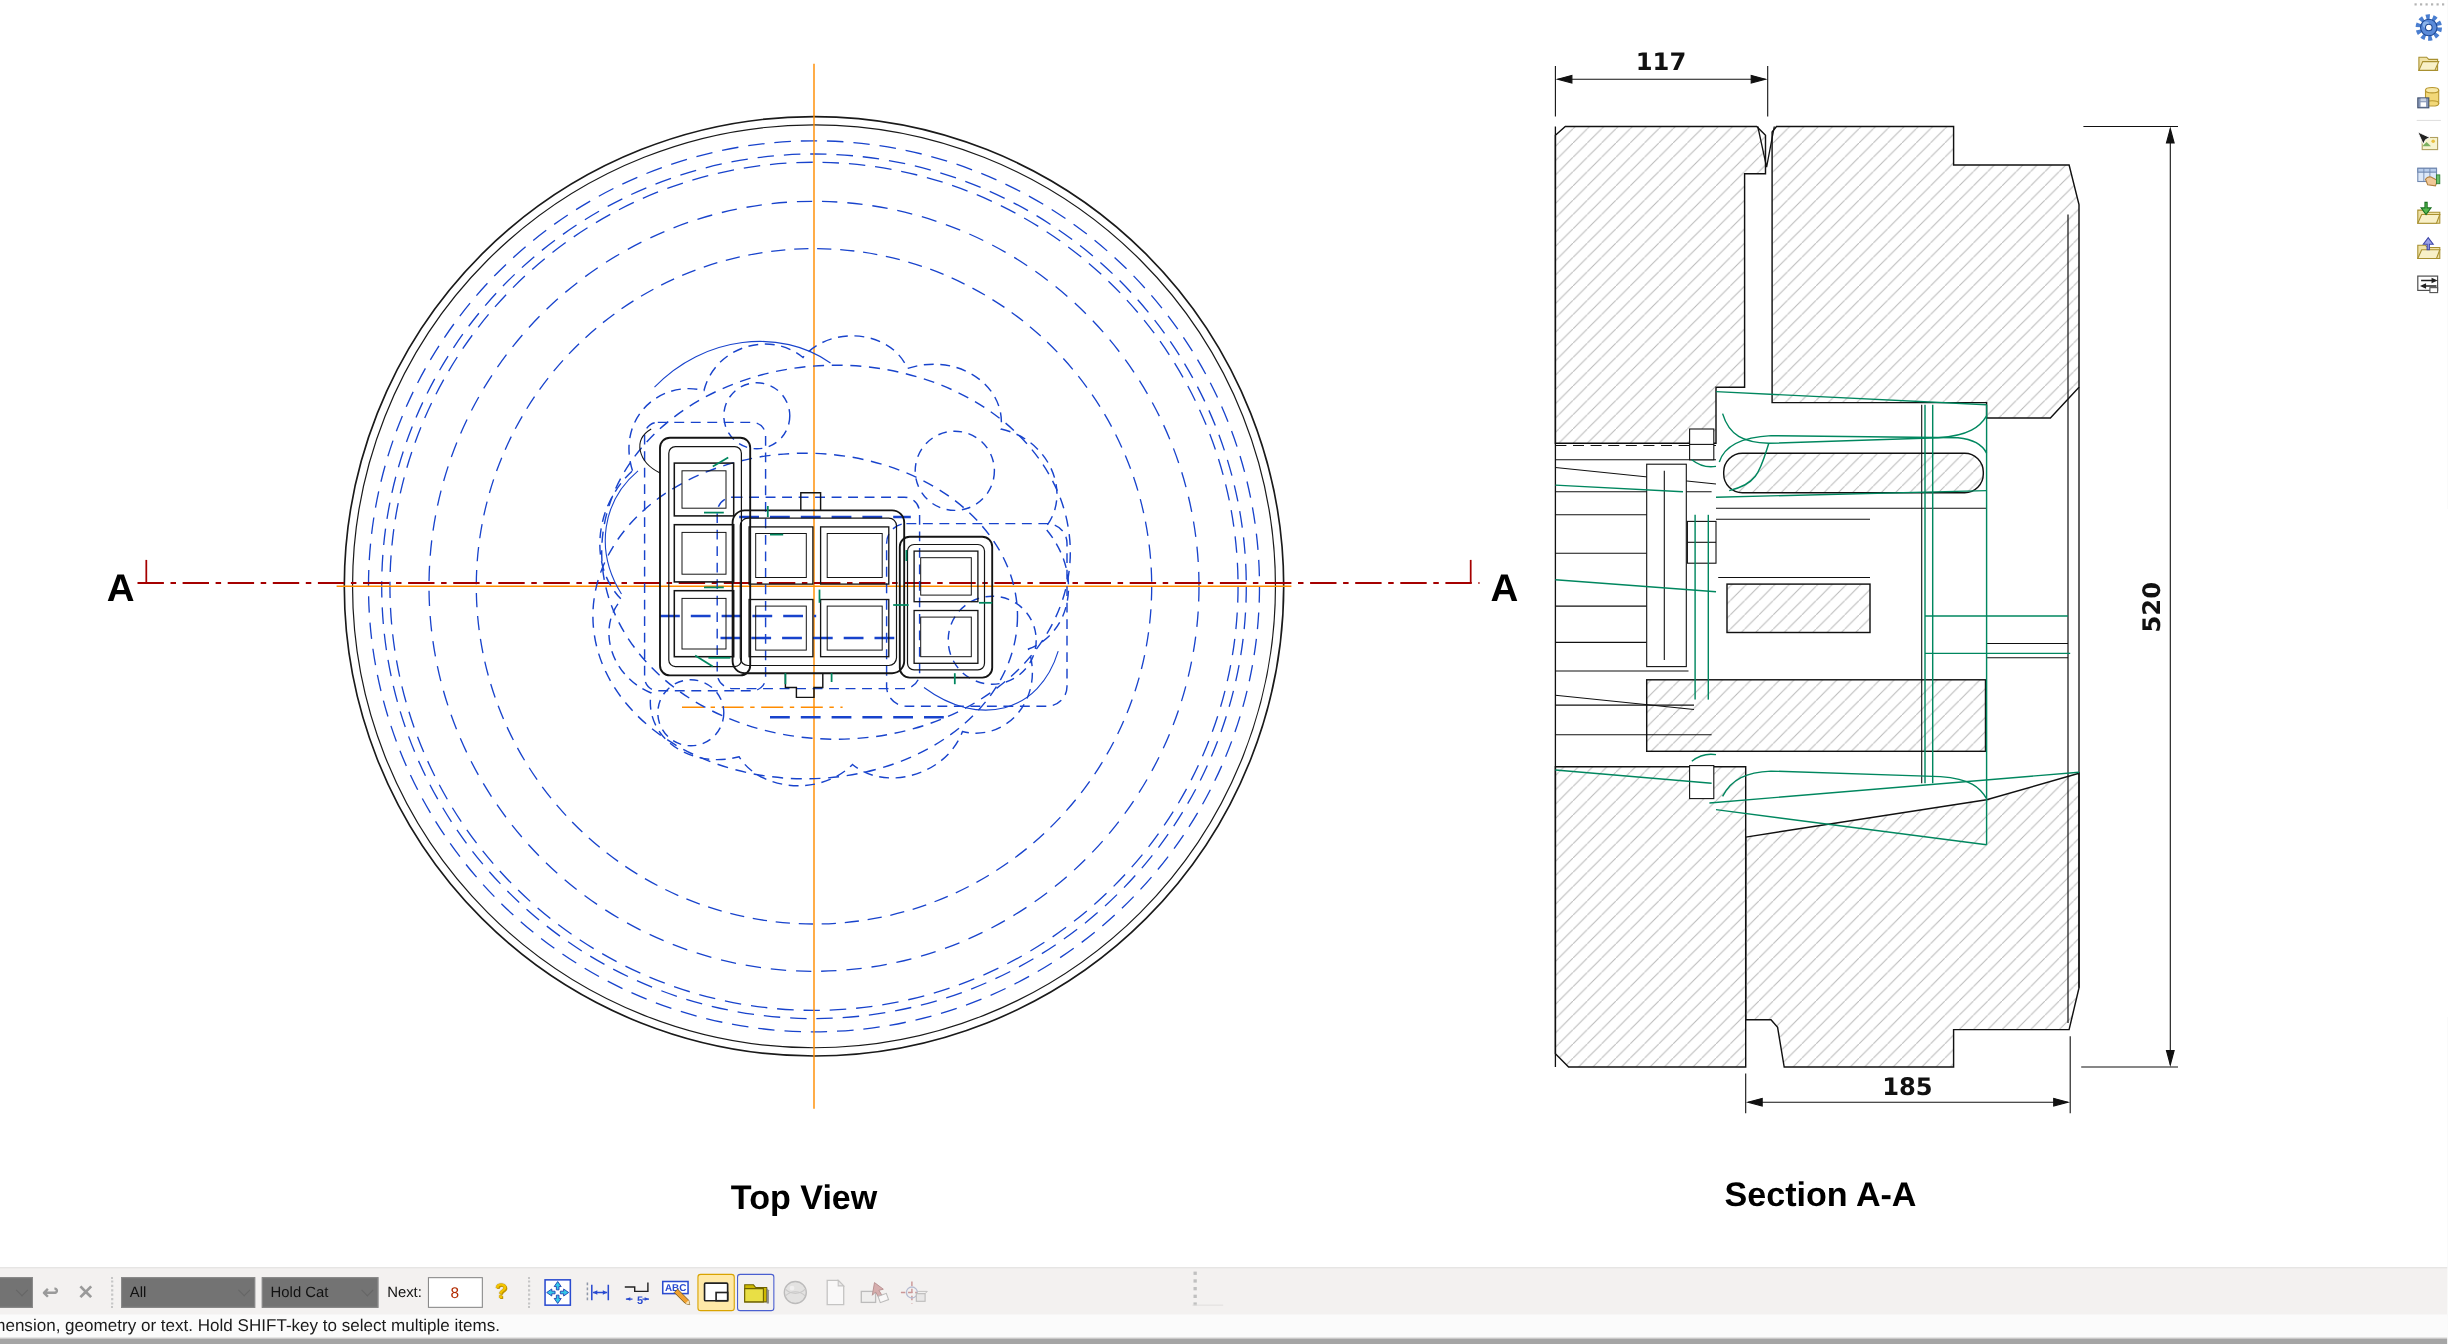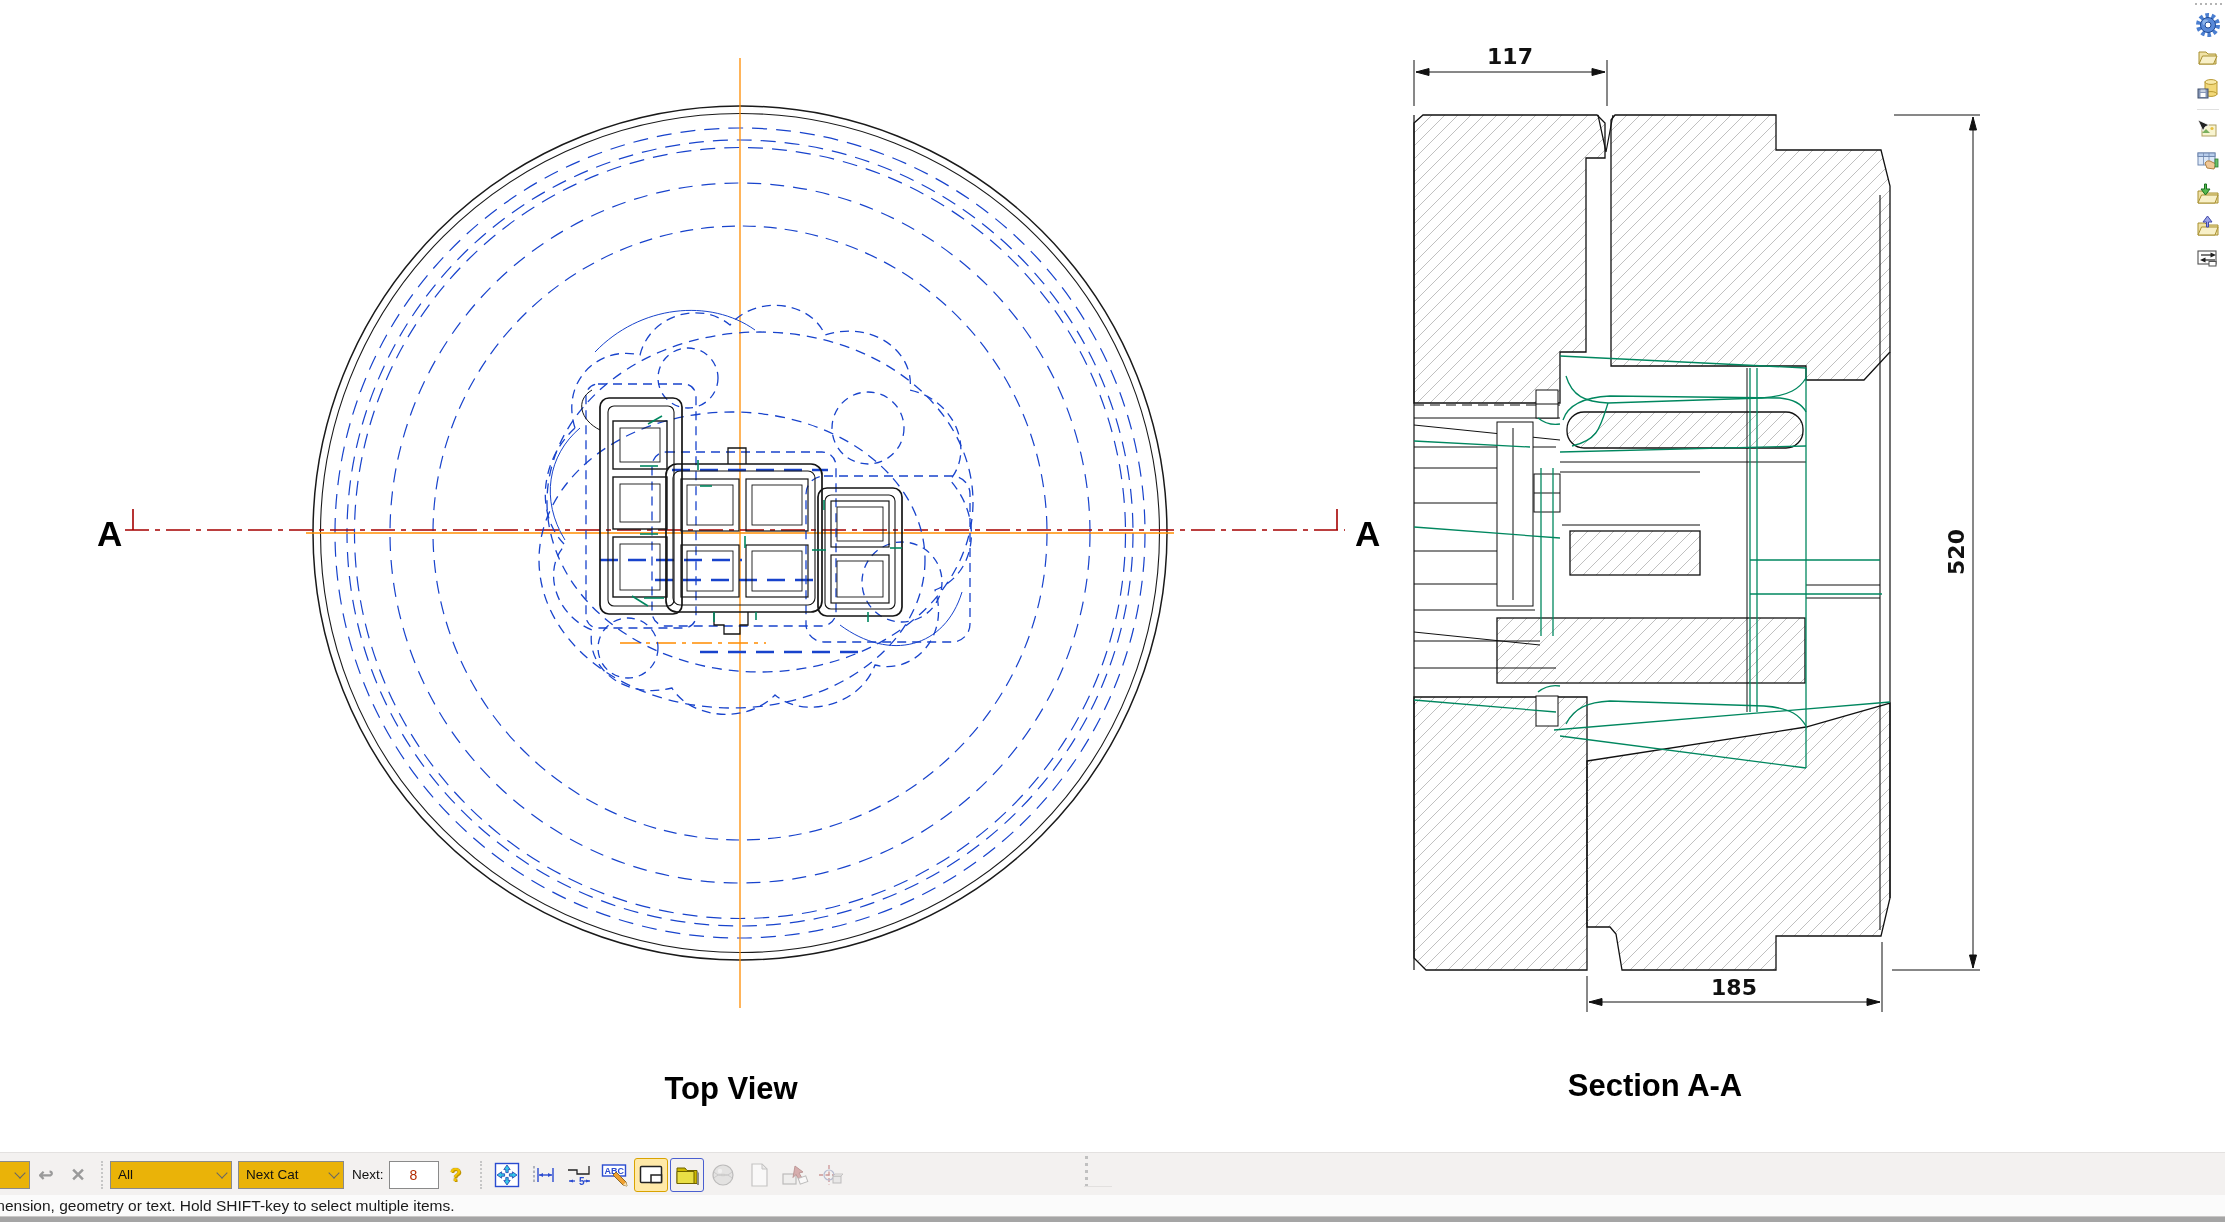--- a/index.html
+++ b/index.html
@@ -6,21 +6,21 @@
   .app{position:relative;width:2225px;height:1222px;background:#fff;overflow:hidden;}
   .canvas{position:absolute;left:0;top:0;width:2225px;height:1152px;background:#fff;}
   
   .right-toolbar{position:absolute;right:2px;top:0;width:30px;display:flex;flex-direction:column;align-items:center;z-index:5;}
   .rt-grip{display:flex;gap:3px;margin:3px 0 4px 0;}
   .rt-grip i{width:2px;height:2px;background:#b4b4b4;display:block;}
   .rt-ico{width:28px;height:28px;display:flex;align-items:center;justify-content:center;margin:2px 0;}
   .rt-sep{width:22px;height:1px;background:#e0e0e0;margin:4px 0;}
   
   .bottom-toolbar{position:absolute;left:0;top:1152px;width:2225px;height:43px;background:#f3f1f0;border-top:1px solid #e3e1e0;display:flex;align-items:center;z-index:6;}
-  .dd{height:26px;background:#eab308;border:1px solid #8a8a8a;display:flex;align-items:center;justify-content:space-between;padding:0 5px 0 7px;font-size:13.5px;color:#111;}
+  .dd{height:26px;background:#737373;border:1px solid #8a8a8a;display:flex;align-items:center;justify-content:space-between;padding:0 5px 0 7px;font-size:13.5px;color:#111;}
   .chev{width:7px;height:7px;border-right:1.6px solid #666;border-bottom:1.6px solid #666;transform:rotate(45deg);margin-top:-4px;flex:none;margin-left:6px;}
   .dd-mini{width:30px;margin-left:-14px;}
   .tbtn{width:32px;height:28px;display:flex;align-items:center;justify-content:center;color:#9a9a9a;font-size:18px;font-weight:bold;}
   .vsep{width:0;height:28px;border-left:2px dotted #c6c6c6;margin:0 7px;}
   .rng-label{font-size:13.5px;color:#111;margin:0 5px 0 2px;}
   .rng-input{width:44px;height:24px;border:1px solid #8a8a8a;background:#fff;color:#b32b00;font-size:14px;text-align:center;font-family:"Liberation Sans",sans-serif;}
   .help{width:34px;height:30px;display:flex;align-items:center;justify-content:center;font-size:19px;font-weight:bold;color:#f4c400;text-shadow:0 0 1px #7a5a00, 1px 1px 0 #c79a00;}
   .ico{width:32px;height:32px;display:flex;align-items:center;justify-content:center;border:1px solid transparent;border-radius:3px;margin:0 1px;}
   .ico.hl{background:#ffe9a8;border-color:#d9a300;}
   .ico.sel{border-color:#4a5fd0;}
@@ -330,21 +330,21 @@
         <span class="chev"></span>
       </div>
     <div class="tbtn">↩</div>
     <div class="tbtn">✕</div>
     <div class="vsep"></div>
     <div class="dd" style="width:108px">
       <span>All</span>
       <span class="chev"></span>
     </div>
     <div class="dd" style="width:92px;margin-left:6px">
-      <span>Next Cat</span>
+      <span>Hold Cat</span>
       <span class="chev"></span>
     </div>
     <span class="rng-label" style="margin-left:8px">Next:</span>
     <input class="rng-input" value="8" style="">
     <div class="help">?</div>
     <div class="vsep"></div>
 
     <div class="ico">
       <svg width="26" height="26" viewBox="0 0 26 26">
         <rect x="1.5" y="1.5" width="23" height="23" fill="#fff" stroke="#2a4bd0" stroke-width="1.4"></rect>

